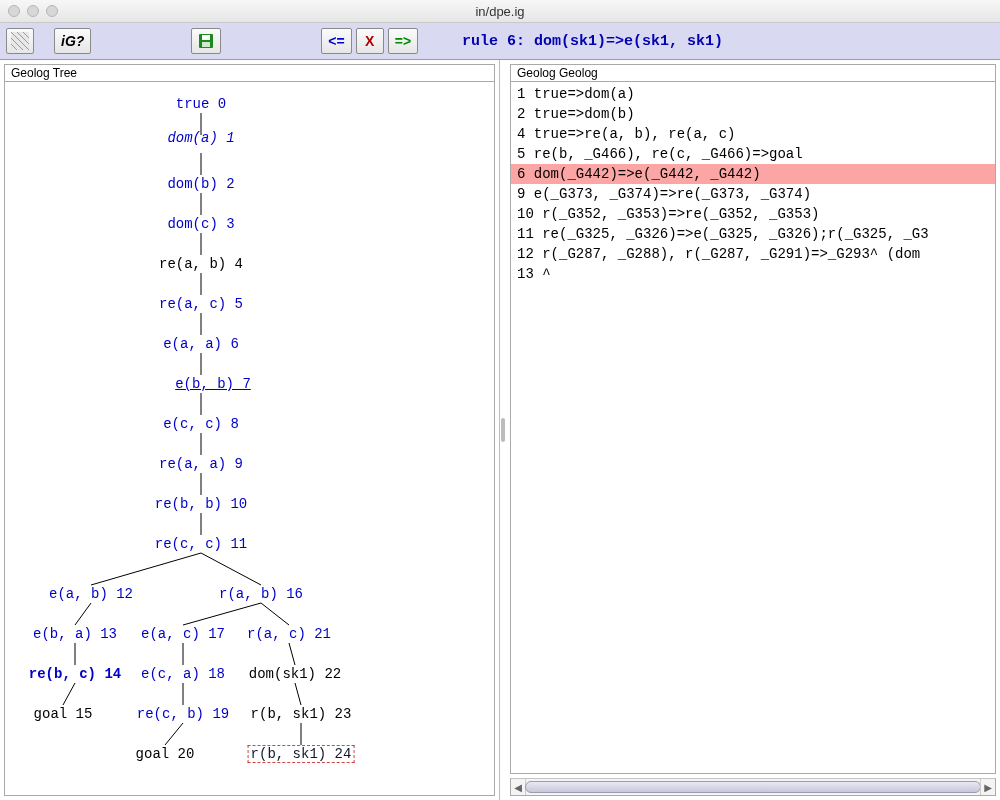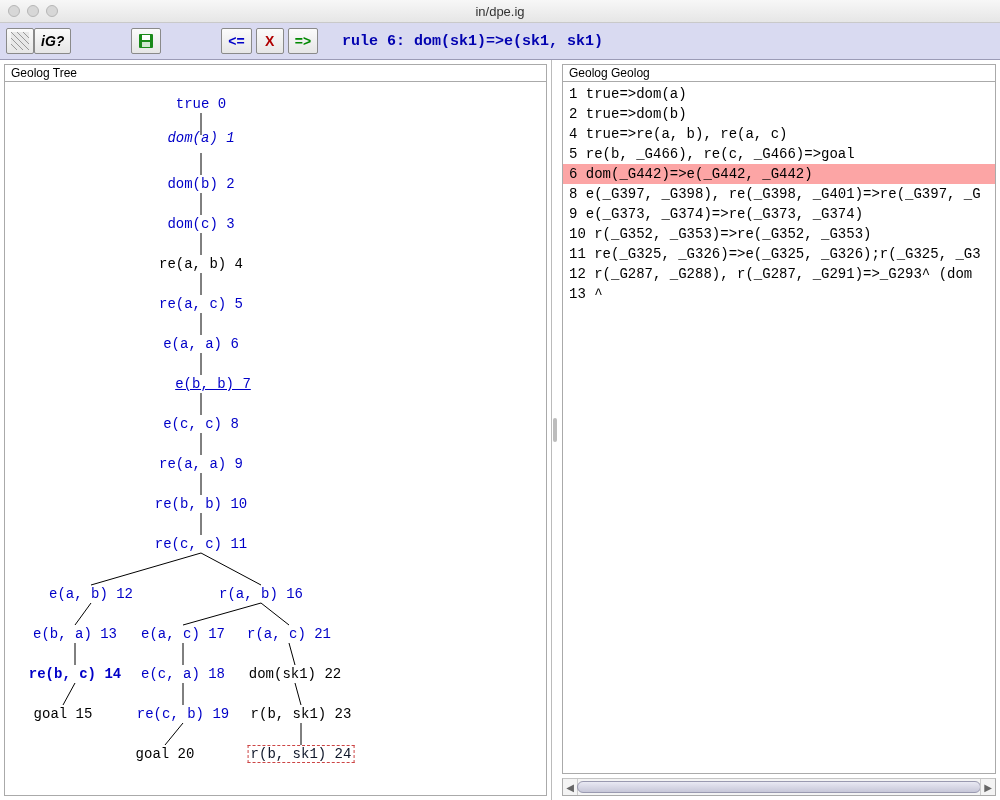--- a/index.html
+++ b/index.html
@@ -1,29 +1,29 @@
 <!DOCTYPE html>
 <html><head>
 <meta charset="utf-8">
 <style>
   html,body{margin:0;padding:0;font-family:"Lucida Grande","Helvetica Neue",sans-serif;font-size:13px;color:#000;background:#fff;overflow:hidden}
   .window{width:1000px;height:800px;display:flex;flex-direction:column;box-sizing:border-box}
   .titlebar{height:22px;background:linear-gradient(#f7f7f7,#e6e6e6);border-bottom:1px solid #c9c9c9;display:flex;align-items:center;padding:0 8px;position:relative}
   .traffic{display:flex;gap:7px}
   .tl{width:12px;height:12px;border-radius:50%;background:#d7d7d7;border:1px solid #b6b6b6;box-sizing:border-box}
   .title{position:absolute;left:0;right:0;text-align:center;font-size:13px;color:#333;pointer-events:none}
-  .toolbar{height:36px;background:#d9daf1;border-bottom:1px solid #9b9bb6;display:flex;align-items:center;padding:0 6px;gap:0}
+  .toolbar{height:36px;background:#d9daf1;border-bottom:1px solid #9b9bb6;display:flex;align-items:center;padding:0 6px;gap:20px}
   .tbtn{height:26px;min-width:28px;border:1px solid #8a8a8a;background:linear-gradient(#fbfbfb,#e6e6e6);border-radius:2px;display:inline-flex;align-items:center;justify-content:center;font-family:inherit;font-size:14px;font-weight:bold;padding:0 6px}
   .tbtn svg{display:block}
   .spacer{width:60px}
   .navgrp{display:flex;gap:4px}
   .rule-lbl{font-family:"Courier New",monospace;font-size:15px;color:#0202b0;margin-left:24px;font-weight:bold}
   .body{flex:1;display:flex;border-top:0;min-height:0}
   .panel{display:flex;flex-direction:column;min-height:0;box-sizing:border-box}
-  .panel.left{width:552px;border-right:1px solid #bbb}
+  .panel.left{width:500px;border-right:1px solid #bbb}
   .panel.right{flex:1}
   .phdr{border:1px solid #aaa;margin:4px 4px 0 4px;padding:1px 6px;font-size:12px;background:#fff}
   .pbody{flex:1;margin:0 4px 4px 4px;border:1px solid #aaa;border-top:0;overflow:hidden;position:relative;background:#fff}
   
   .tree{position:relative;width:100%;height:100%;font-family:"Courier New",monospace;font-size:14px}
   .node{position:absolute;transform:translate(-50%,-50%);white-space:nowrap;padding:0 2px}
   .node.blue{color:#0000c8}
   .node.black{color:#000}
   .node.boxed{border:1px dashed #c44;color:#0f172a}
   svg.edges{position:absolute;inset:0;width:100%;height:100%}
@@ -144,21 +144,20 @@
 
     <div class="panel right">
       <div class="phdr">Geolog Geolog</div>
       <div class="pbody">
         <div class="theory" id="theory">
             <div class="trow">1 true=&gt;dom(a)</div>
             <div class="trow">2 true=&gt;dom(b)</div>
             <div class="trow">4 true=&gt;re(a, b), re(a, c)</div>
             <div class="trow">5 re(b, _G466), re(c, _G466)=&gt;goal</div>
             <div class="trow sel">6 dom(_G442)=&gt;e(_G442, _G442)</div>
-            <div class="trow">8 e(_G397, _G398), re(_G398, _G401)=&gt;re(_G397, _G</div>
             <div class="trow">9 e(_G373, _G374)=&gt;re(_G373, _G374)</div>
             <div class="trow">10 r(_G352, _G353)=&gt;re(_G352, _G353)</div>
             <div class="trow">11 re(_G325, _G326)=&gt;e(_G325, _G326);r(_G325, _G3</div>
             <div class="trow">12 r(_G287, _G288), r(_G287, _G291)=&gt;_G293^ (dom</div>
             <div class="trow">13 ^</div>
           </div>
       </div>
       <div class="scrollbar-h">
         <div class="sb-arrow l">◀</div>
         <div class="sb-thumb"></div>

